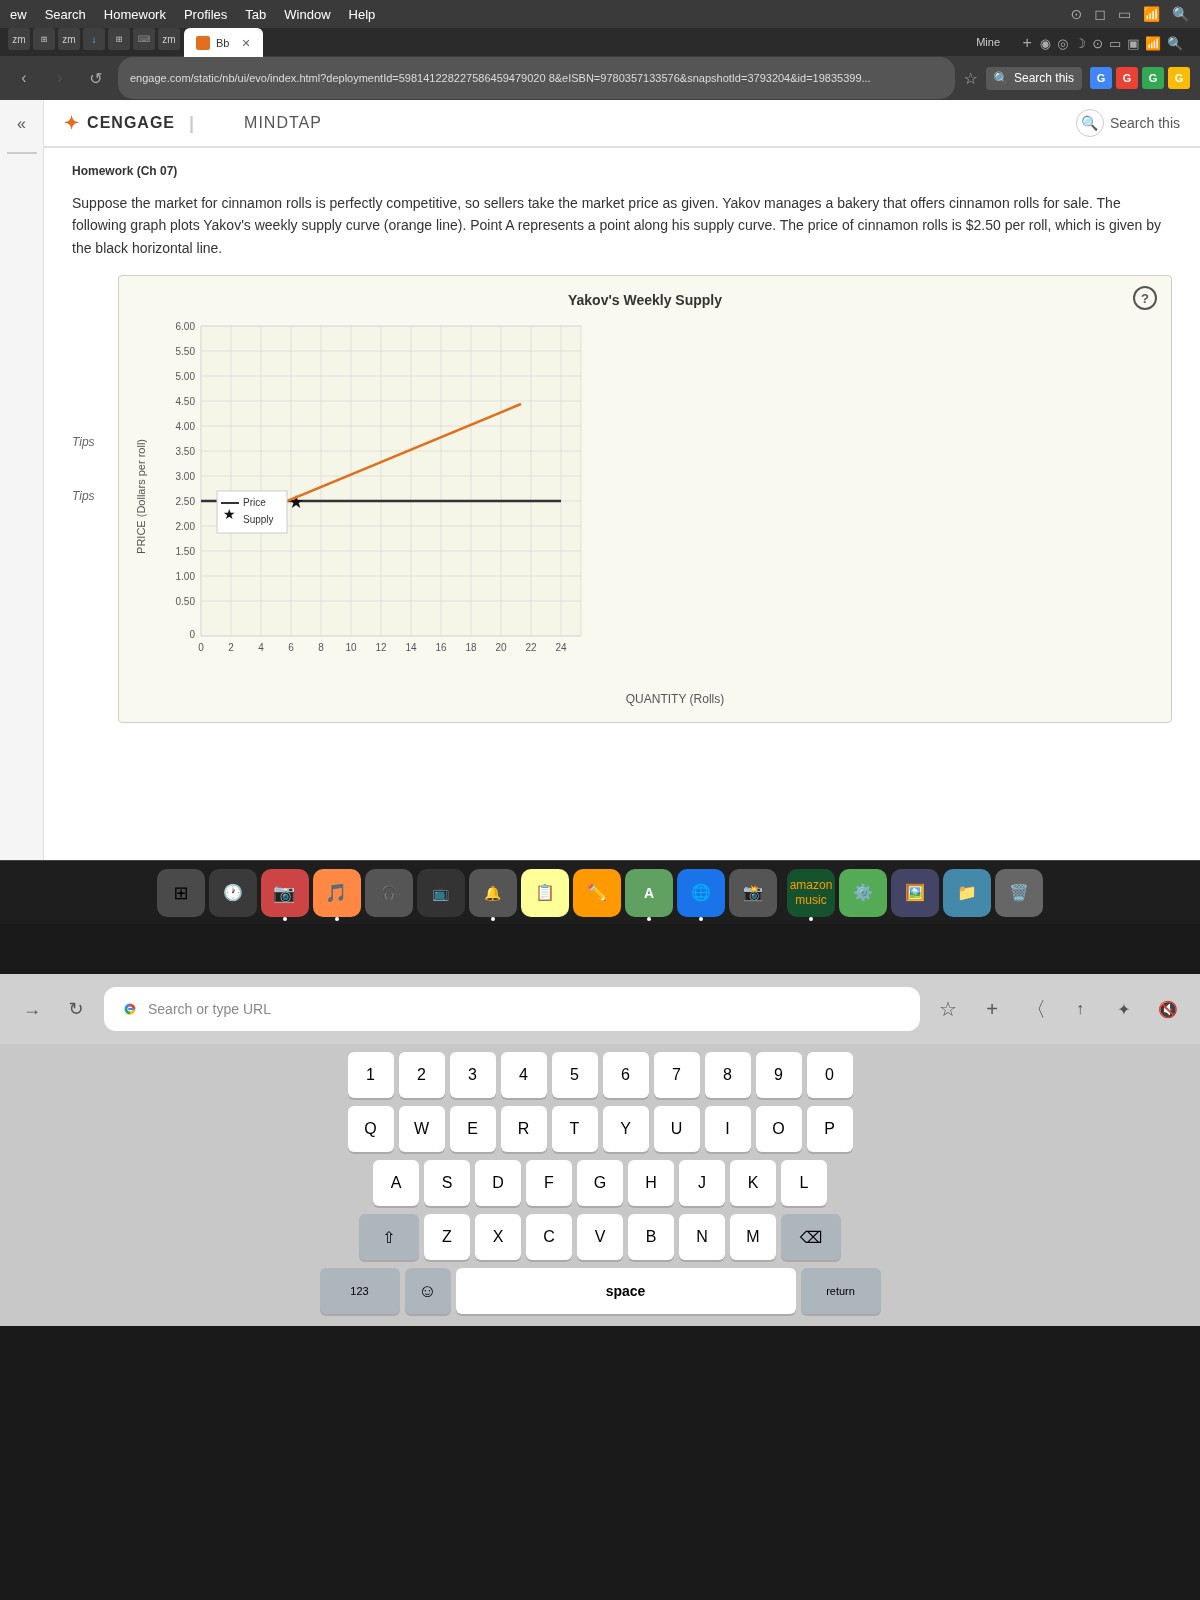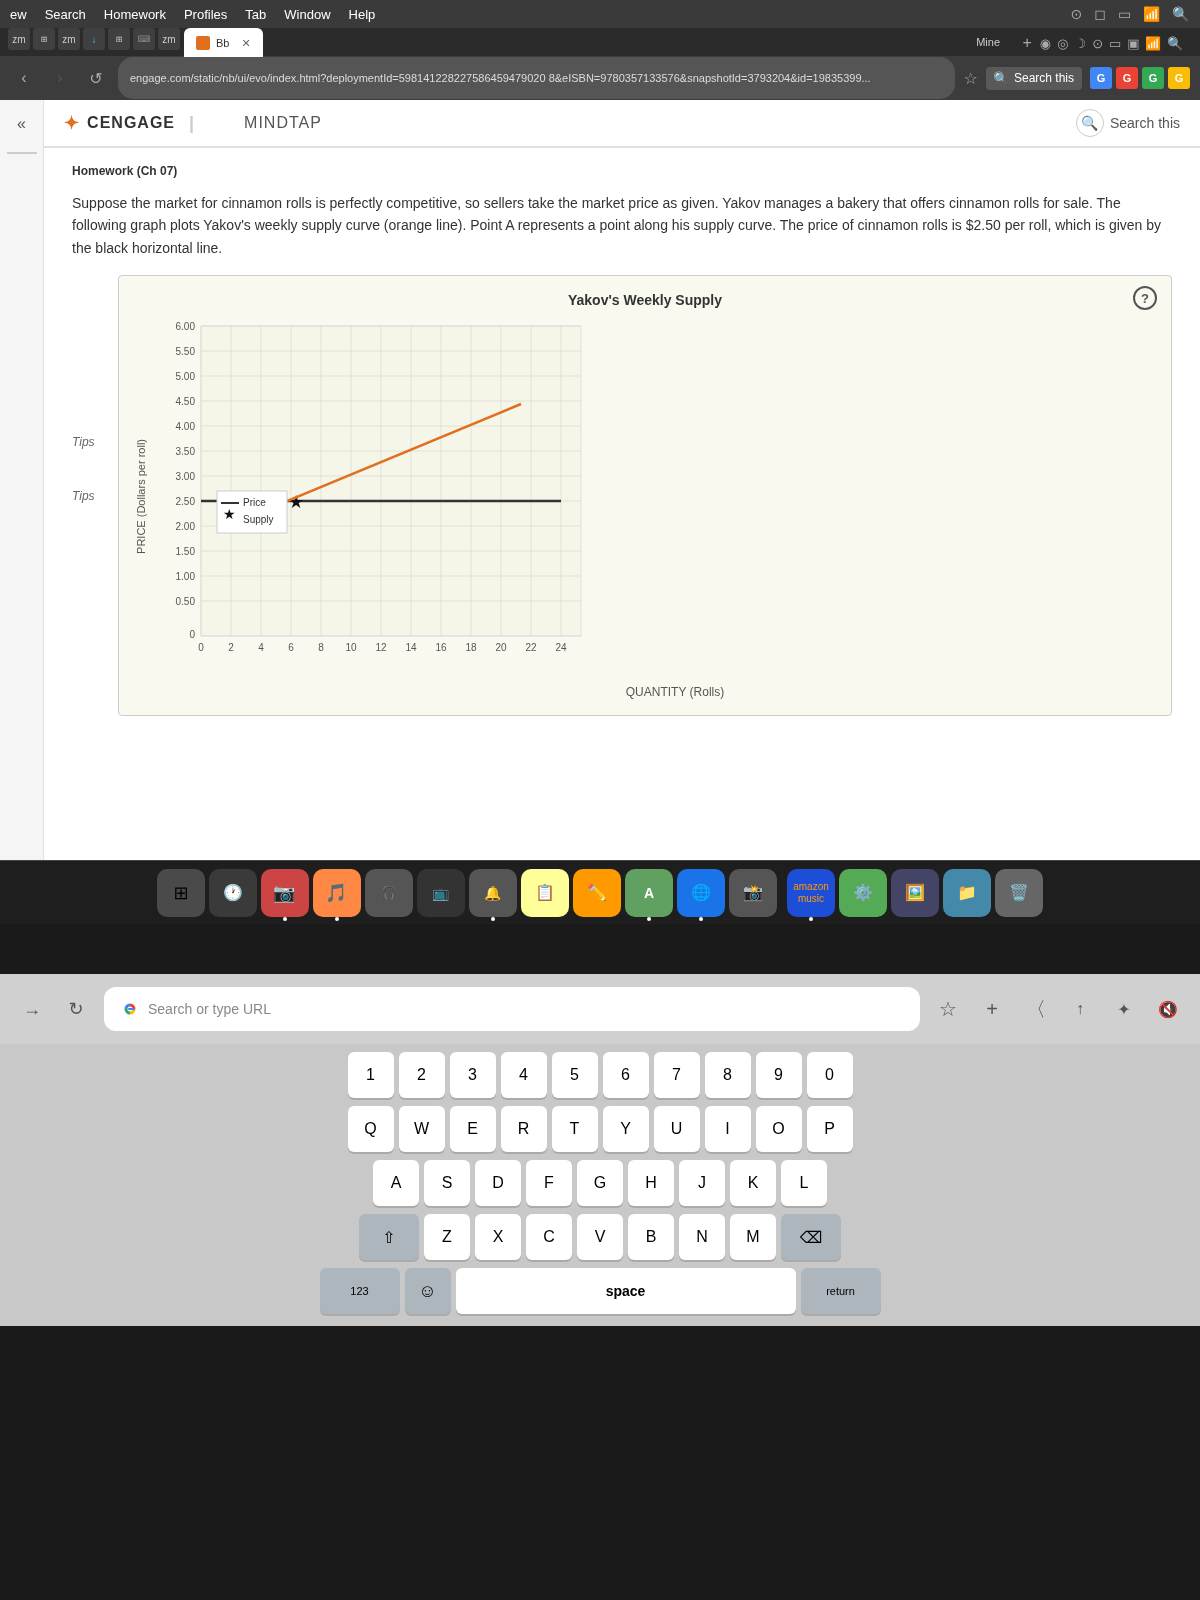--- a/index.html
+++ b/index.html
@@ -621,42 +621,42 @@
                 <line x1="88" y1="205" x2="370" y2="88" stroke="#e07020" stroke-width="2.5"></line>
 
                 <rect x="66" y="175" width="70" height="42" fill="white" stroke="#ccc" stroke-width="1"></rect>
                 <line x1="70" y1="187" x2="88" y2="187" stroke="#333" stroke-width="2"></line>
                 <text x="92" y="190" font-size="10" fill="#333">Price</text>
                 <text x="72" y="203" font-size="14" fill="#111">★</text>
                 <text x="92" y="207" font-size="10" fill="#333">Supply</text>
               </svg>
             </div>
 
-            <div style="text-align:center; font-size:12px; color:#555; margin-top:9px; padding-left:60px;">QUANTITY (Rolls)</div>
+            <div style="text-align:center; font-size:12px; color:#555; margin-top:16px; padding-left:60px;">QUANTITY (Rolls)</div>
           </div>
         </div>
       </div>
     </div>
   </div>
 </div>
 
 <div class="dock-area" style="height:64px; background:#1e1e1e; gap:4px;">
   <div class="dock-item" style="background:#4a4a4a; font-size:18px;">⊞</div>
   <div class="dock-item" style="background:#3a3a3a; font-size:16px;">🕐</div>
   <div class="dock-item has-dot" style="background:#c44; font-size:18px;">📷</div>
   <div class="dock-item has-dot" style="background:#f84; font-size:18px;">🎵</div>
   <div class="dock-item" style="background:#555; font-size:16px; font-size:13px;">🎧</div>
   <div class="dock-item" style="background:#333; font-size:14px; color:#aaa;">📺</div>
   <div class="dock-item has-dot" style="background:#555; font-size:14px;">🔔</div>
   <div class="dock-item" style="background:#ff9; font-size:16px;">📋</div>
   <div class="dock-item" style="background:#ff9900; font-size:16px;">✏️</div>
   <div class="dock-item has-dot" style="background:#60a060; font-size:16px; color:#fff; font-weight:bold; font-size:14px;">A</div>
   <div class="dock-item has-dot" style="background:#1a73e8; font-size:16px;">🌐</div>
   <div class="dock-item" style="background:#555; font-size:16px;">📸</div>
-  <div class="dock-item has-dot" style="background:#1d4ed8; font-size:10px; color:#ff9900; line-height:1.2; text-align:center; padding:2px;margin-left:6px;">amazon<br>music</div>
+  <div class="dock-item has-dot" style="background:#14532d; font-size:12px; color:#ff9900; line-height:1.2; text-align:center; padding:2px;margin-left:6px;">amazon<br>music</div>
   <div class="dock-item" style="background:#5a5; font-size:16px;">⚙️</div>
   <div class="dock-item" style="background:#446; font-size:16px;">🖼️</div>
   <div class="dock-item" style="background:#48a; font-size:16px;">📁</div>
   <div class="dock-item" style="background:#666; font-size:16px;">🗑️</div>
 </div>
 
 <div style="height:50px; background:#1a1a1a;"></div>
 
 <div class="bottom-address-bar">
   <div class="bottom-nav-btn">→</div>

